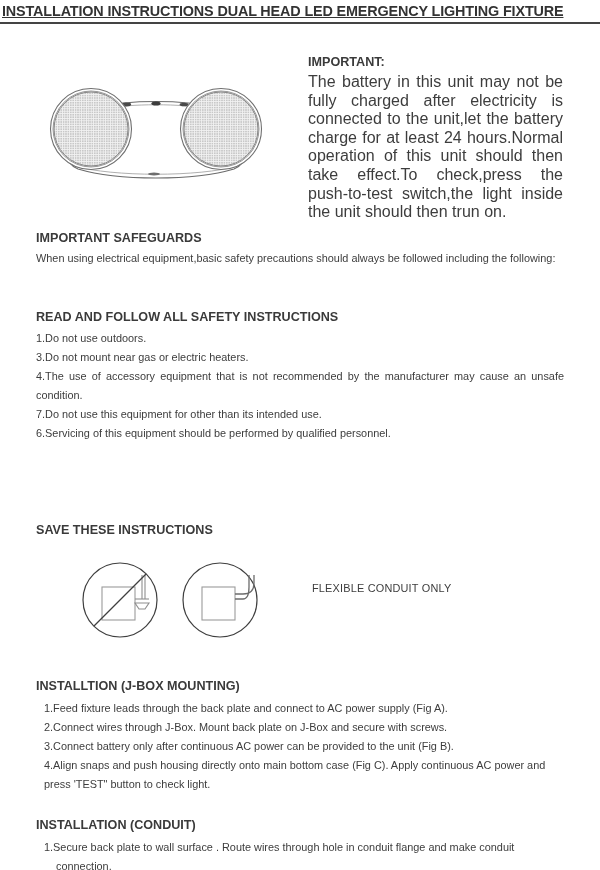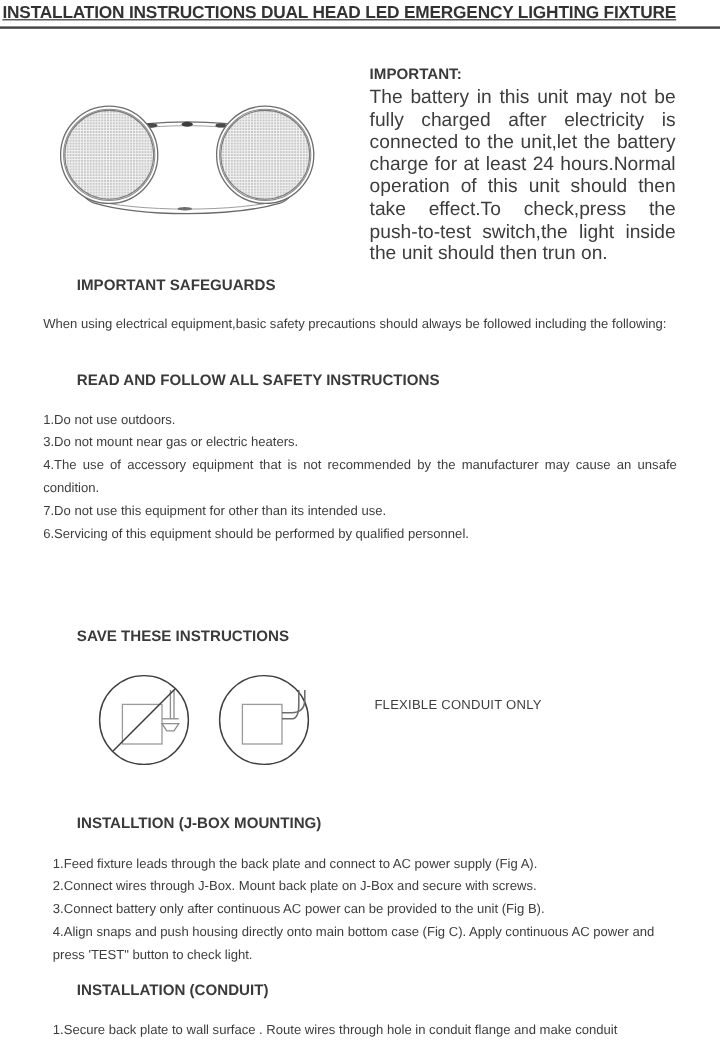--- a/index.html
+++ b/index.html
@@ -68,28 +68,26 @@
     margin: 0;
   }
 
   
   .sec-head {
     position: absolute;
     font-size: 12.6px;
     font-weight: bold;
     color: #3a3a3a;
     white-space: nowrap;
-    margin-left: 28px;
   }
   .sec-body {
     position: absolute;
     font-size: 10.9px;
     line-height: 19px;
     color: #3d3d3d;
-    margin-top: 12px;
   }
   .justify { text-align: justify; }
 
   .para-list p {
     margin: 0;
   }
 
   
   #safeguards-head { left: 36px; top: 231px; }
   #safeguards-body { left: 36px; top: 249px; width: 528px; }

